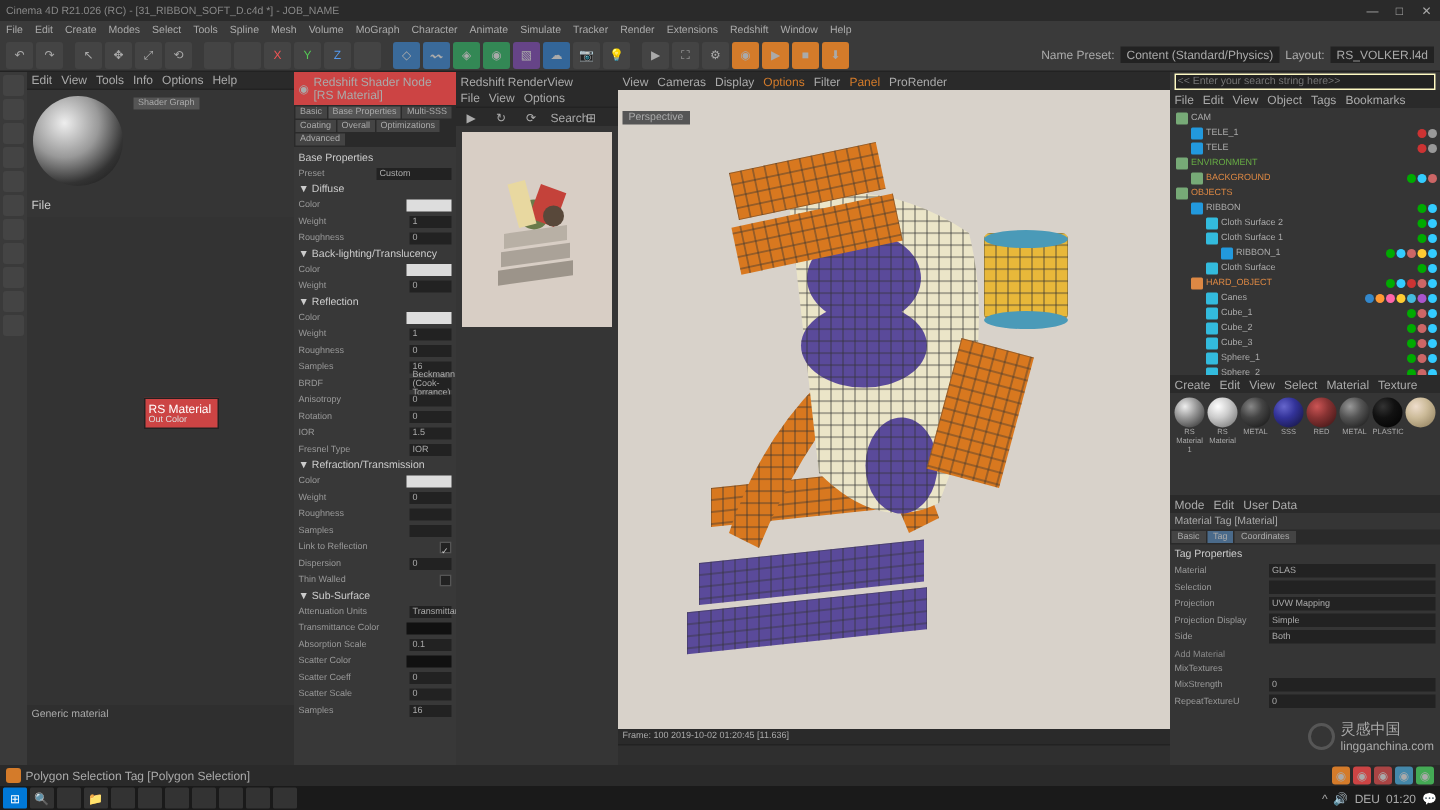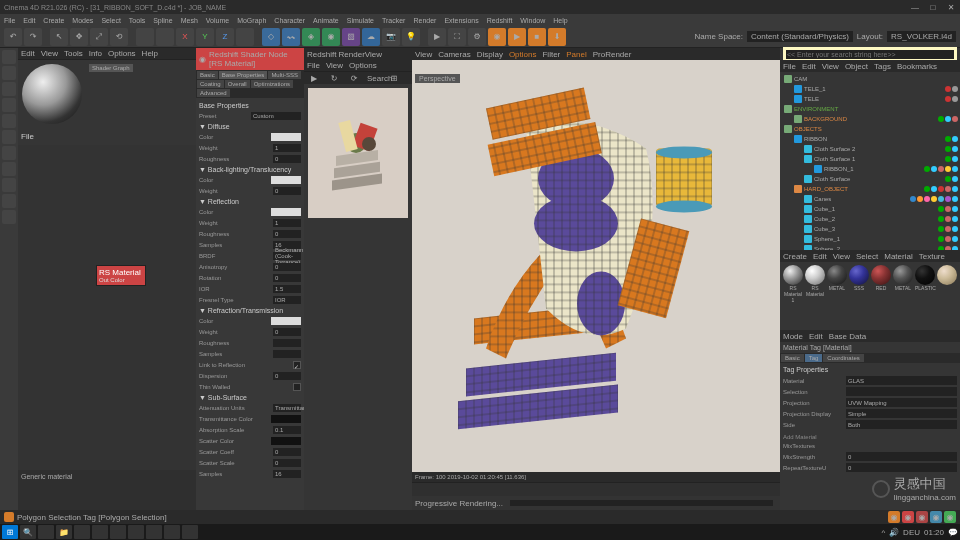--- a/index.html
+++ b/index.html
@@ -55,21 +55,21 @@
 .vp-header{height:12px;background:#2a2a2a;display:flex;align-items:center;gap:6px;padding:0 3px;font-size:7px}
 .vp-header .orange{color:#d47b2a}
 .vp-label{background:#555;font-size:7px;padding:1px 4px;position:absolute;top:14px;left:3px;z-index:2}
 .vp-canvas{flex:1;background:#d8d2ca;position:relative;overflow:hidden}
 .model{position:absolute;left:50%;top:50%;transform:translate(-50%,-52%)}
 .vp-status{height:10px;background:#2a2a2a;font-size:6px;padding:0 3px;display:flex;align-items:center}
 .vp-footer{height:14px;background:#333;display:flex;align-items:center;padding:0 3px;gap:3px;font-size:6px}
 .timeline{height:14px;background:#2f2f2f;border-top:1px solid #222}
 .rightpanels{width:180px;display:flex;flex-direction:column;background:#353535}
 .search-row{height:12px;display:flex;align-items:center;padding:0 3px}
-.search-row input{flex:1;background:#222;border:3px solid #fef9c3;font-size:7px;padding:1px;color:#888}
+.search-row input{flex:1;background:#222;border:1px solid #fef9c3;font-size:7px;padding:1px;color:#888}
 .obj-hdr{height:12px;background:#2a2a2a;display:flex;align-items:center;padding:0 3px;gap:6px;font-size:7px}
 .obj-tree{flex:0 0 178px;overflow:hidden;padding:2px;font-size:6px;line-height:10px}
 .obj-row{display:flex;align-items:center;height:10px;gap:2px}
 .obj-row .indent{display:inline-block}
 .obj-row .icon{width:8px;height:8px;border-radius:1px}
 .obj-row .name{flex:1;font-size:6px}
 .obj-row .dots{display:flex;gap:1px}
 .obj-row .dot{width:6px;height:6px;border-radius:50%}
 .matpanel{flex:0 0 80px}
 .mat-hdr{height:12px;background:#2a2a2a;display:flex;gap:6px;padding:0 3px;font-size:7px;align-items:center}
@@ -154,21 +154,21 @@
   <div class="tb-btn">💡</div>
   <div class="tb-sep"></div>
   <div class="tb-btn">▶</div>
   <div class="tb-btn">⛶</div>
   <div class="tb-btn">⚙</div>
   <div class="tb-btn orange">◉</div>
   <div class="tb-btn orange">▶</div>
   <div class="tb-btn orange">■</div>
   <div class="tb-btn orange">⬇</div>
   <div class="toolbar-right">
-    <span>Name Space:</span>
+    <span>Name Preset:</span>
     <span style="background:#222;padding:1px 4px">Content (Standard/Physics)</span>
     <span>Layout:</span>
     <span style="background:#222;padding:1px 4px">RS_VOLKER.l4d</span>
   </div>
 </div>
 
 <div class="main">
   <div class="leftcol">
     <div></div>
     <div></div>
@@ -436,24 +436,20 @@
           <ellipse cx="28" cy="58" rx="28" ry="6" fill="#4a9ab8"></ellipse>
         </g>
         <g transform="translate(215,150) rotate(15)">
           <rect x="0" y="0" width="50" height="90" fill="#d8781f"></rect>
             <rect x="0" y="0" width="50" height="90" fill="url(#wire)"></rect>
         </g>
       </svg>
     </div>
     <div class="vp-status">Frame: 100  2019-10-02  01:20:45  [11.636]</div>
     <div class="timeline"></div>
-    <div class="vp-footer">
-      <span>Progressive Rendering...</span>
-      <div style="flex:1;height:6px;background:#222;margin:0 4px"></div>
-    </div>
   </div>
 
   <div class="rightpanels">
     <div class="search-row">
         <input placeholder="&lt;&lt; Enter your search string here&gt;&gt;" style="">
       </div>
     <div class="obj-hdr" id="objhdr">
         <span>File</span>
         <span>Edit</span>
         <span>View</span>
@@ -671,21 +667,21 @@
           <div>
             <div class="mat-ball" style="background: radial-gradient(circle at 35% 30%, rgb(238, 221, 204), rgb(204, 187, 153) 40%, rgb(136, 119, 85));"></div>
             <div class="mname"></div>
           </div>
         </div>
     </div>
     <div class="attrpanel">
       <div class="attr-hdr" id="attrhdr">
           <span>Mode</span>
           <span>Edit</span>
-          <span>Base Data</span>
+          <span>User Data</span>
         </div>
       <div style="padding:2px 3px;font-size:7px">Material Tag [Material]</div>
       <div class="attr-tabs" id="attrtabs">
           <span>Basic</span>
           <span class="active">Tag</span>
           <span>Coordinates</span>
         </div>
       <div class="attr-body">
         <div style="font-size:7px;color:#ccc;margin-bottom:2px">Tag Properties</div>
         <div id="attrrows">
@@ -761,16 +757,16 @@
     <span>🔊</span>
     <span>DEU</span>
     <span>01:20</span>
     <span>💬</span>
   </div>
 </div>
 
 <div class="watermark">
   <div class="logo"></div>
   <div>
-      <div style="font-size:13px">灵感中国</div>
+      <div style="font-size:10px">灵感中国</div>
       <div style="font-size:8px">lingganchina.com</div>
     </div>
 </div>
 
 </body></html>

